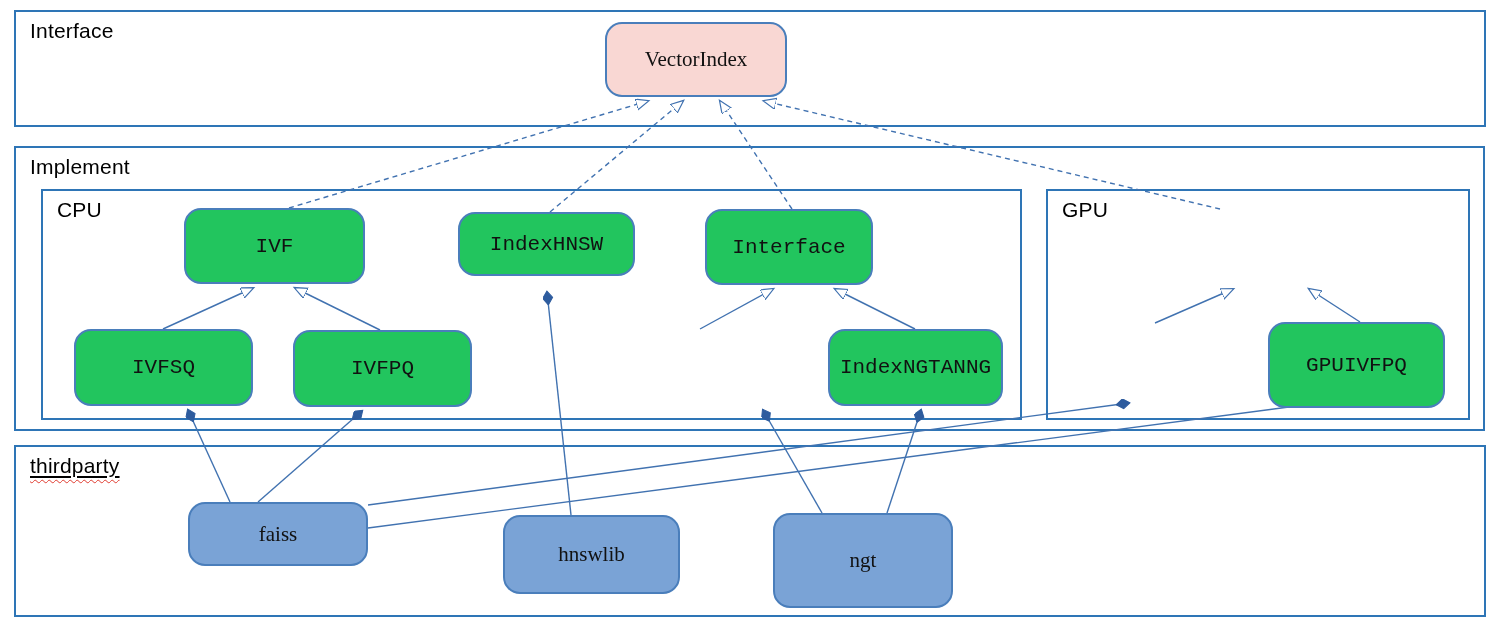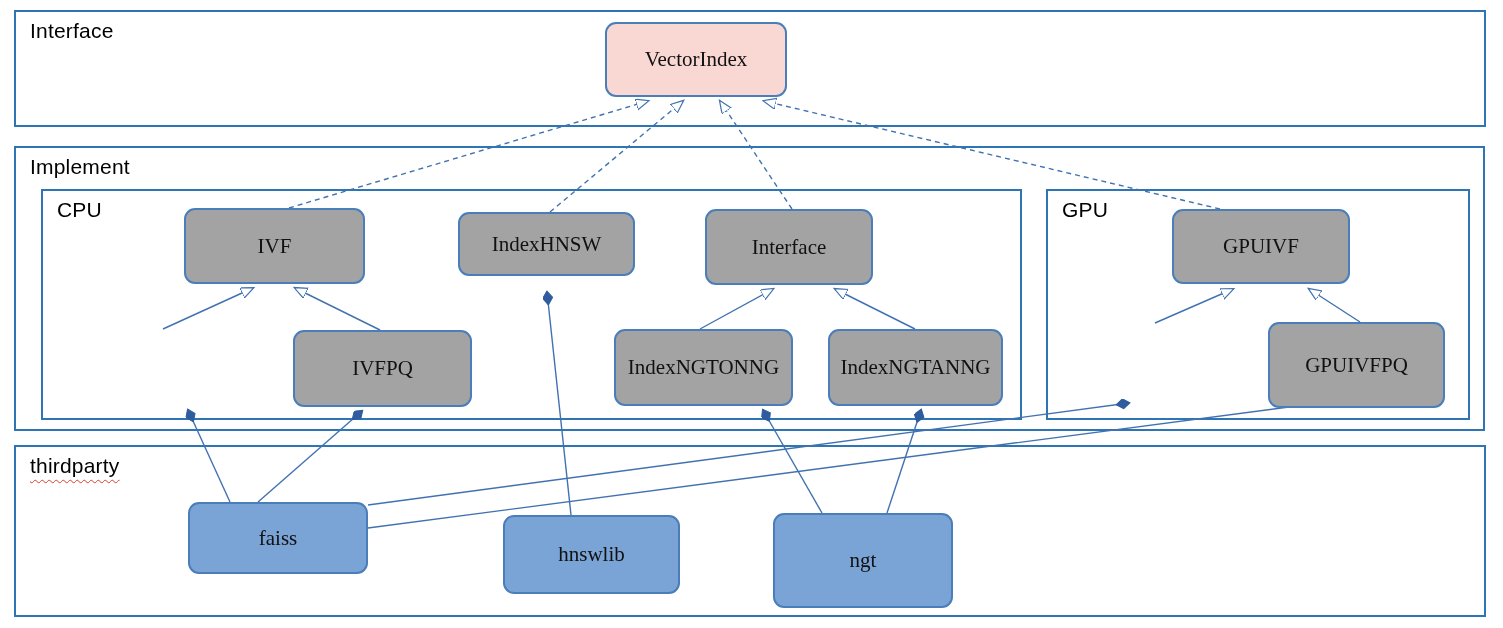--- a/index.html
+++ b/index.html
@@ -17,41 +17,41 @@
     box-sizing:border-box;
   }
   .container-label{
     position:absolute;
     top:7px;left:14px;
     font-size:21px;
     color:#000;
     letter-spacing:.2px;
     white-space:nowrap;
   }
-  .underlined{text-underline-offset:3px;}
+  .underlined{text-decoration:underline;text-underline-offset:3px;}
   .spellcheck{
     text-decoration-line:underline;
     text-decoration-style:wavy;
     text-decoration-color:#e03c31;
     text-decoration-thickness:1px;
     text-underline-offset:6px;
   }
   .node{
     position:absolute;
     box-sizing:border-box;
     border:2px solid #4a7ebb;
-    border-radius:11px;
+    border-radius:17px;
     display:flex;align-items:center;justify-content:center;
     font-family:"Liberation Serif",serif;
     font-size:21px;
     color:#111;
     text-align:center;
   }
   .node.pink{background:#f9d7d3;}
-  .node.green{background:#a3a3a3;}
+  .node.green{background:#22c55e;font-family:Liberation Mono, monospace;}
   .node.blue{background:#7aa3d6;}
   svg.edges{
     position:absolute;left:0;top:0;
     pointer-events:none;
   }
   .edge{fill:none;stroke:#4172b0;stroke-width:1.4;}
   .edge.dashed{stroke-dasharray:5 4;}
 </style>
 </head>
 <body>
@@ -120,43 +120,40 @@
   </div>
 
   <div class="node green" style="left:458px;top:212px;width:177px;height:64px">
     <span>IndexHNSW</span>
   </div>
 
   <div class="node green" style="left:705px;top:209px;width:168px;height:76px">
     <span>Interface</span>
   </div>
 
-  <div class="node green" style="left:1172px;top:209px;width:178px;height:75px">
-    <span>GPUIVF</span>
+
+  <div class="node green" style="left:74px;top:329px;width:179px;height:77px">
+    <span>IVFSQ</span>
   </div>
-
 
   <div class="node green" style="left:293px;top:330px;width:179px;height:77px">
     <span>IVFPQ</span>
   </div>
 
-  <div class="node green" style="left:614px;top:329px;width:179px;height:77px">
-    <span>IndexNGTONNG</span>
-  </div>
 
   <div class="node green" style="left:828px;top:329px;width:175px;height:77px">
     <span>IndexNGTANNG</span>
   </div>
 
 
   <div class="node green" style="left:1268px;top:322px;width:177px;height:86px">
     <span>GPUIVFPQ</span>
   </div>
 
-  <div class="node blue" style="left:188px;top:502px;width:180px;height:72px">
+  <div class="node blue" style="left:188px;top:502px;width:180px;height:64px">
     <span>faiss</span>
   </div>
 
   <div class="node blue" style="left:503px;top:515px;width:177px;height:79px">
     <span>hnswlib</span>
   </div>
 
   <div class="node blue" style="left:773px;top:513px;width:180px;height:95px">
     <span>ngt</span>
   </div>

